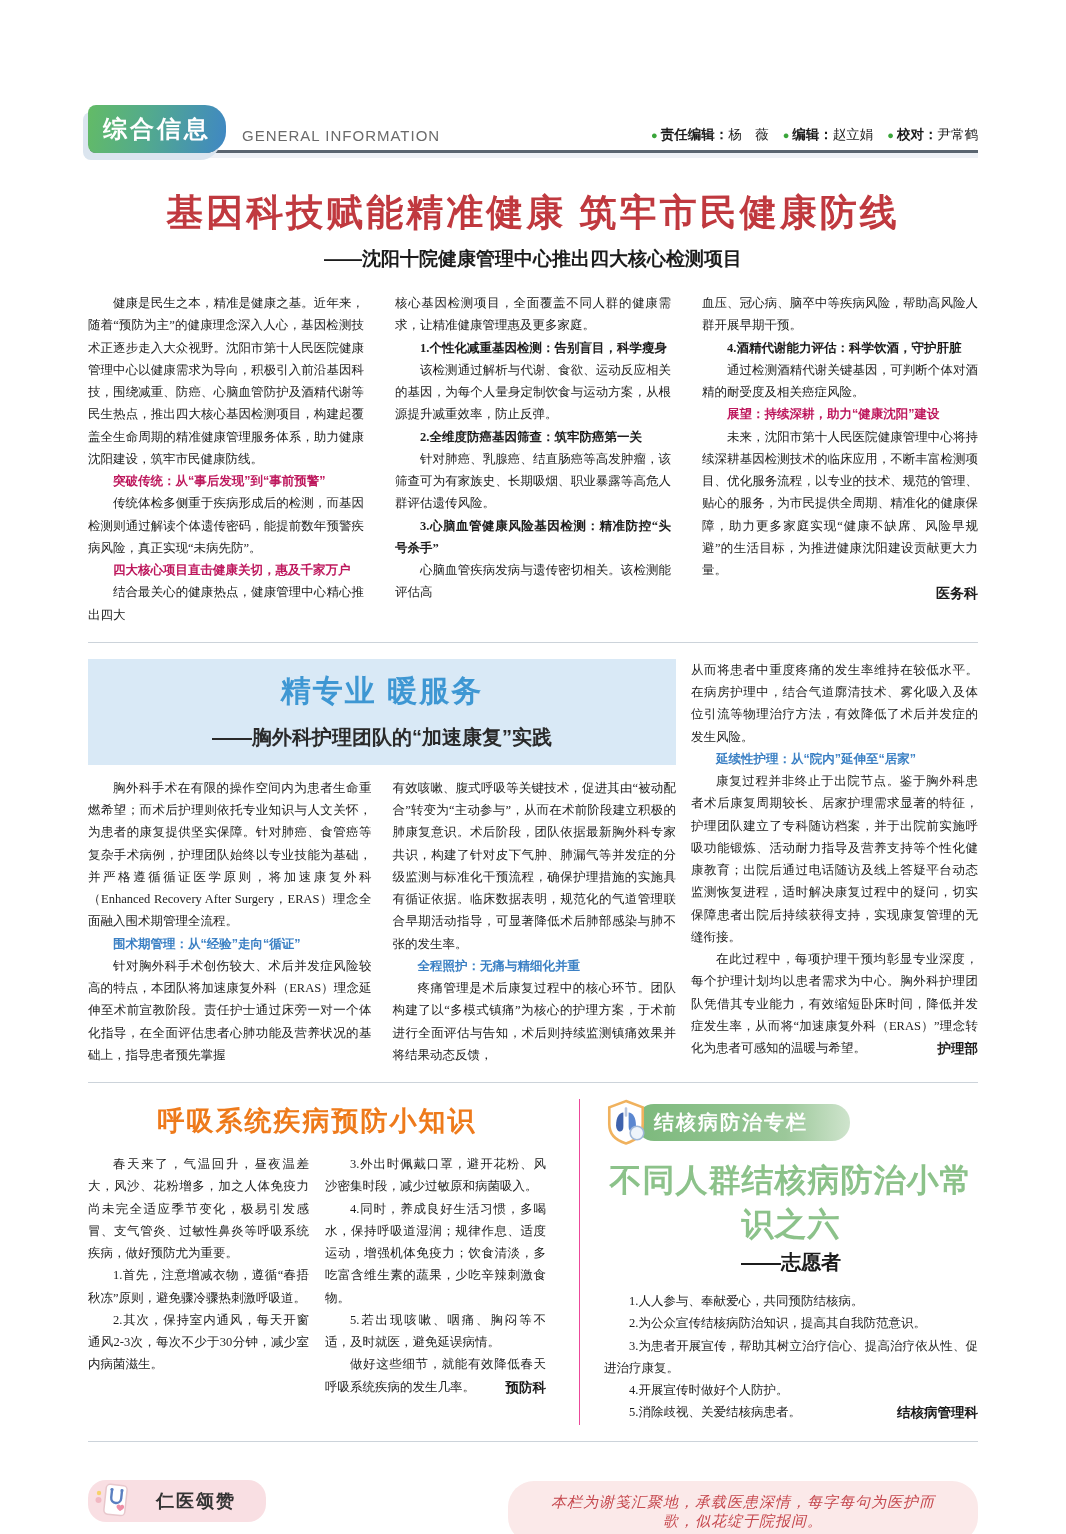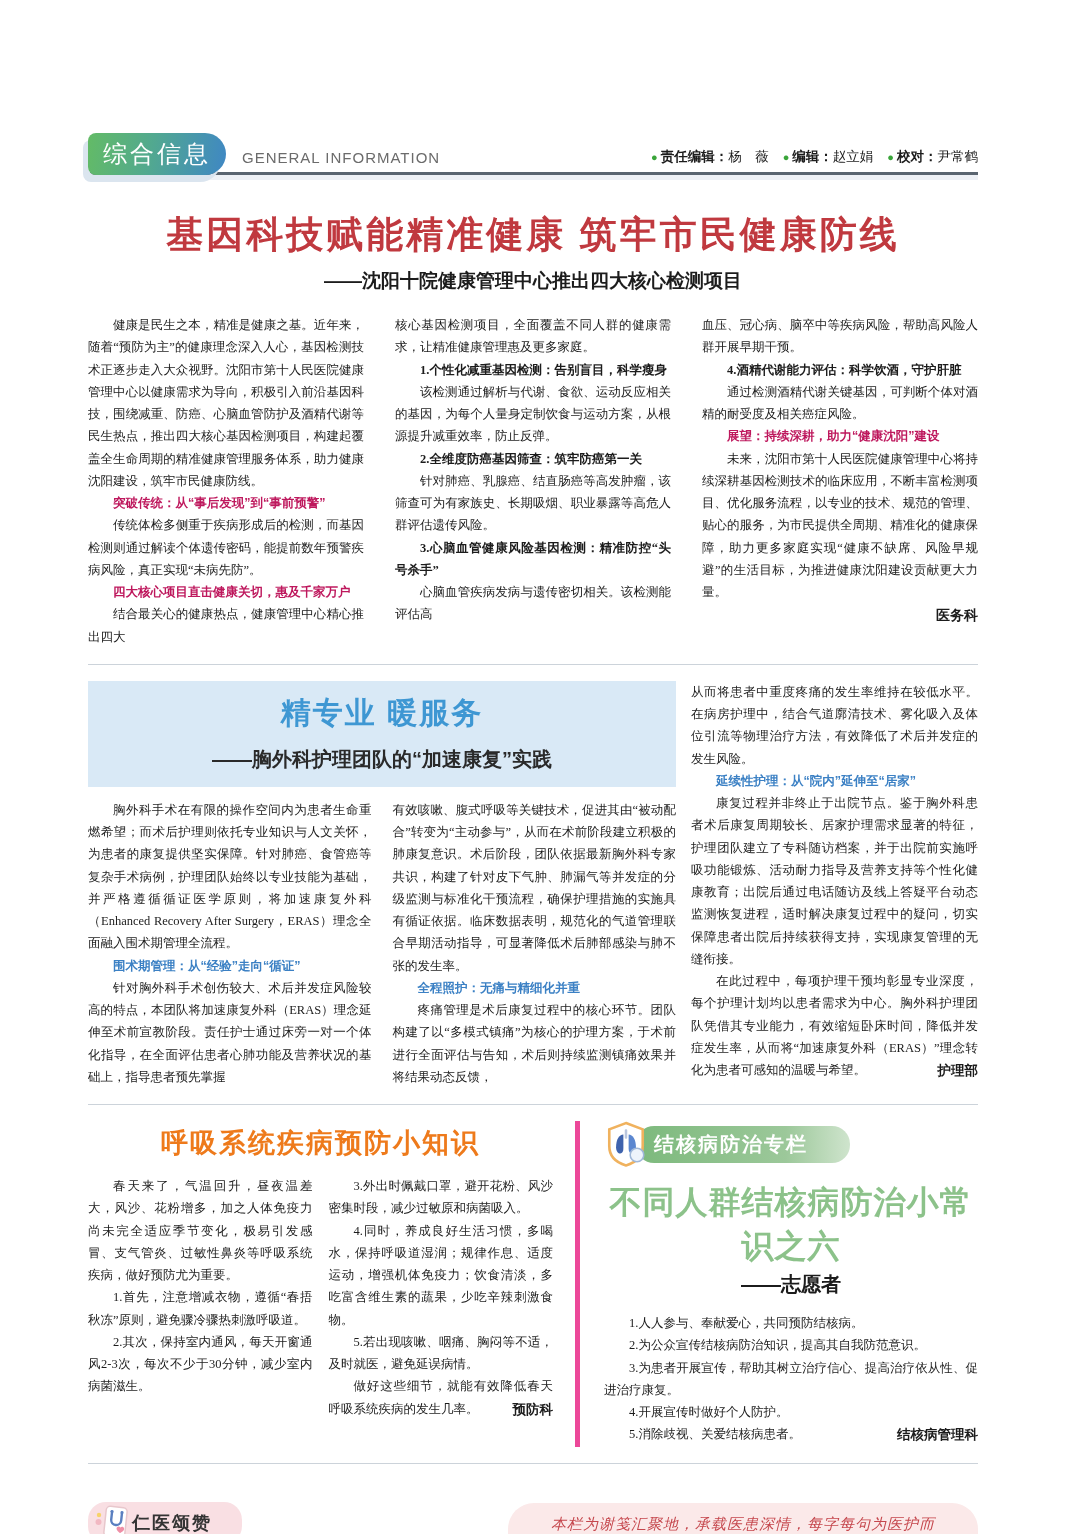--- a/index.html
+++ b/index.html
@@ -3,24 +3,24 @@
 <meta charset="utf-8">
 <style>
   * { box-sizing: border-box; }
   html,body { margin:0; padding:0; background:#ffffff; }
   body { width:1066px; height:1534px; font-family:"Liberation Serif", serif; color:#1c1c1c; }
   .page { position:relative; width:1066px; height:1534px; overflow:hidden; background:#fff; }
   .inner { width:890px; margin:0 auto; padding-top:96px; }
 
   
   .masthead { display:flex; align-items:flex-end; border-bottom:3px solid #5a6570; padding-bottom:6px; position:relative; }
-  .badge { position:relative; width:138px; height:42px; display:flex; align-items:center; justify-content:center;
+  .badge { position:relative; width:138px; height:48px; display:flex; align-items:center; justify-content:center;
            background:linear-gradient(100deg,#63bb66 0%,#52a98f 45%,#3f87c4 100%);
-           color:#fff; font-family:"Liberation Sans",sans-serif; font-weight:normal; font-size:24px; letter-spacing:3px;
-           border-radius:8px 21px 21px 8px; transform:translateY(9px); box-shadow:-5px 7px 0 #dbe5ef; z-index:2;margin-top:28px; }
+           color:#fff; font-family:"Liberation Sans",sans-serif; font-weight:bold; font-size:24px; letter-spacing:3px;
+           border-radius:8px 21px 21px 8px; transform:translateY(9px); box-shadow:-5px 7px 0 #dbe5ef; z-index:2; }
   .masthead-en { margin-left:16px; font-family:"Liberation Sans",sans-serif; color:#6b6b6b; font-size:15px; letter-spacing:1px; }
   .editors { margin-left:auto; display:flex; gap:14px; font-family:"Liberation Sans",sans-serif; font-size:13.5px; align-items:flex-start; }
   .editors .dot { color:#3aa53a; font-size:11px; margin-right:3px; }
   .editors .lbl { font-weight:bold; }
   .masthead-band { height:5px; background:#eef1f6; width:100%; }
 
   
   .rule { border:none; border-top:1px solid #ccd3da; margin:16px 0; }
   .cols3 { display:flex; gap:31px; }
   .tcol { flex:1; text-align:justify; font-size:12.5px; line-height:1.78; }
@@ -41,35 +41,35 @@
   .a2 { display:flex; gap:15px; }
   .a2-left { width:588px; flex:0 0 588px; }
   .bluebox { background:#d9e9f6; padding:12px 10px 14px; margin-bottom:12px; }
   .a2-title { text-align:center; color:#3e97d3; font-family:"Liberation Sans",sans-serif; font-weight:bold; font-size:30px; letter-spacing:2px; }
   .a2-sub { text-align:center; font-family:"Liberation Sans",sans-serif; font-weight:bold; font-size:20px; color:#2a2a2a; margin-top:12px; }
   .a2-left-cols { display:flex; gap:21px; }
   .a2-right { flex:1; }
 
   
   .sec3 { display:flex; }
-  .sec3-left { width:492px; flex:0 0 492px; padding-right:22px; border-right:5px solid #ec4899; }
+  .sec3-left { width:492px; flex:0 0 492px; padding-right:33px; border-right:1px solid #ec4899; }
   .sec3-right { flex:1; padding-left:24px; }
   .orange-title { text-align:center; color:#ee7a1b; font-family:"Liberation Sans",sans-serif; font-weight:bold; font-size:27px; letter-spacing:2px; margin:4px 0 14px; }
   .sec3-cols { display:flex; gap:16px; }
   .tb-badge { display:flex; align-items:center; }
   .tb-shield { width:44px; height:46px; z-index:2; }
   .tb-pill { background:linear-gradient(90deg,#7cb97c 0%,#9cc89a 70%,#cfe4cd 100%); color:#fff;
              font-family:"Liberation Sans",sans-serif; font-weight:bold; font-size:20px; letter-spacing:2px;
              padding:5px 42px 5px 18px; border-radius:18px; margin-left:-12px; }
   .tb-title { text-align:center; color:#8cc28a; font-family:"Liberation Sans",sans-serif; font-weight:bold; font-size:32px; letter-spacing:1px; margin:14px 0 2px; }
   .tb-sub { text-align:center; font-family:"Liberation Sans",sans-serif; font-weight:bold; font-size:20px; margin:2px 0 14px; }
 
   
   .sec4-head { display:flex; align-items:center; justify-content:space-between; margin:14px 0 12px; }
-  .ren-pill { display:flex; align-items:center; gap:0; background:#f9dfe3; border-radius:18px; padding:3px 30px 3px 6px; }
+  .ren-pill { display:flex; align-items:center; gap:24px; background:#f9dfe3; border-radius:18px; padding:3px 30px 3px 6px; }
   .ren-label { font-family:"Liberation Sans",sans-serif; font-weight:bold; font-size:18px; color:#333; letter-spacing:2px; }
   .banner { background:#fbe9e9; border-radius:26px; padding:12px 34px; color:#c5474d; font-size:15px;
             font-style:italic; width:470px; text-align:center; letter-spacing:1px;margin-top:23px; }
   .sec4-body { display:flex; gap:28px; }
   .sec4-left { width:488px; flex:0 0 488px; }
   .sec4-right { flex:1; }
   .red-title { text-align:center; color:#c0393f; font-family:"Liberation Sans",sans-serif; font-weight:bold; font-size:25px; letter-spacing:2px; margin:2px 0 10px; }
   .tbl { font-family:"Liberation Sans",sans-serif; font-size:12.5px; font-weight:bold; color:#222; }
   .trow { display:flex; padding:2.5px 10px; line-height:1.35; }
   .tbl.pink div.trow:nth-of-type(odd) { background:#fdeaea; }

